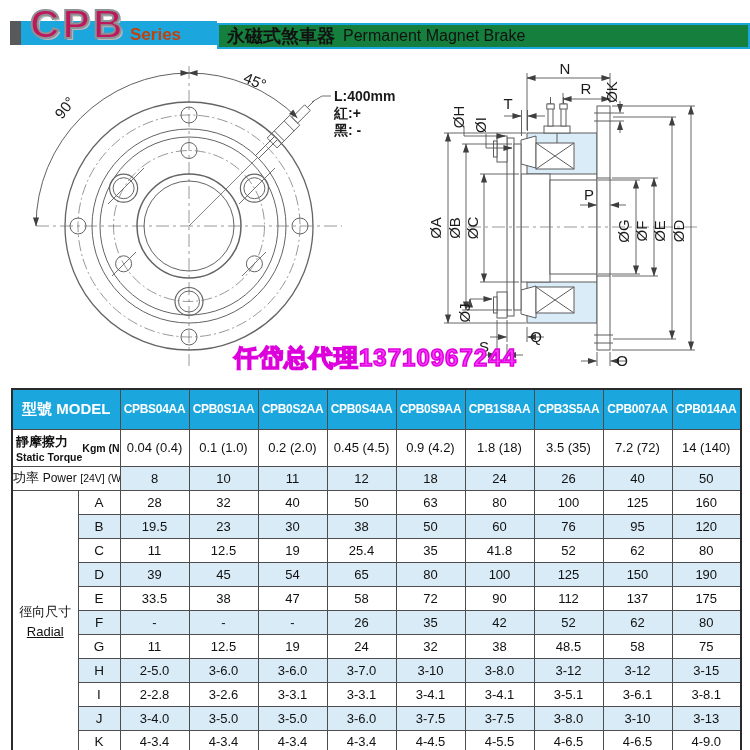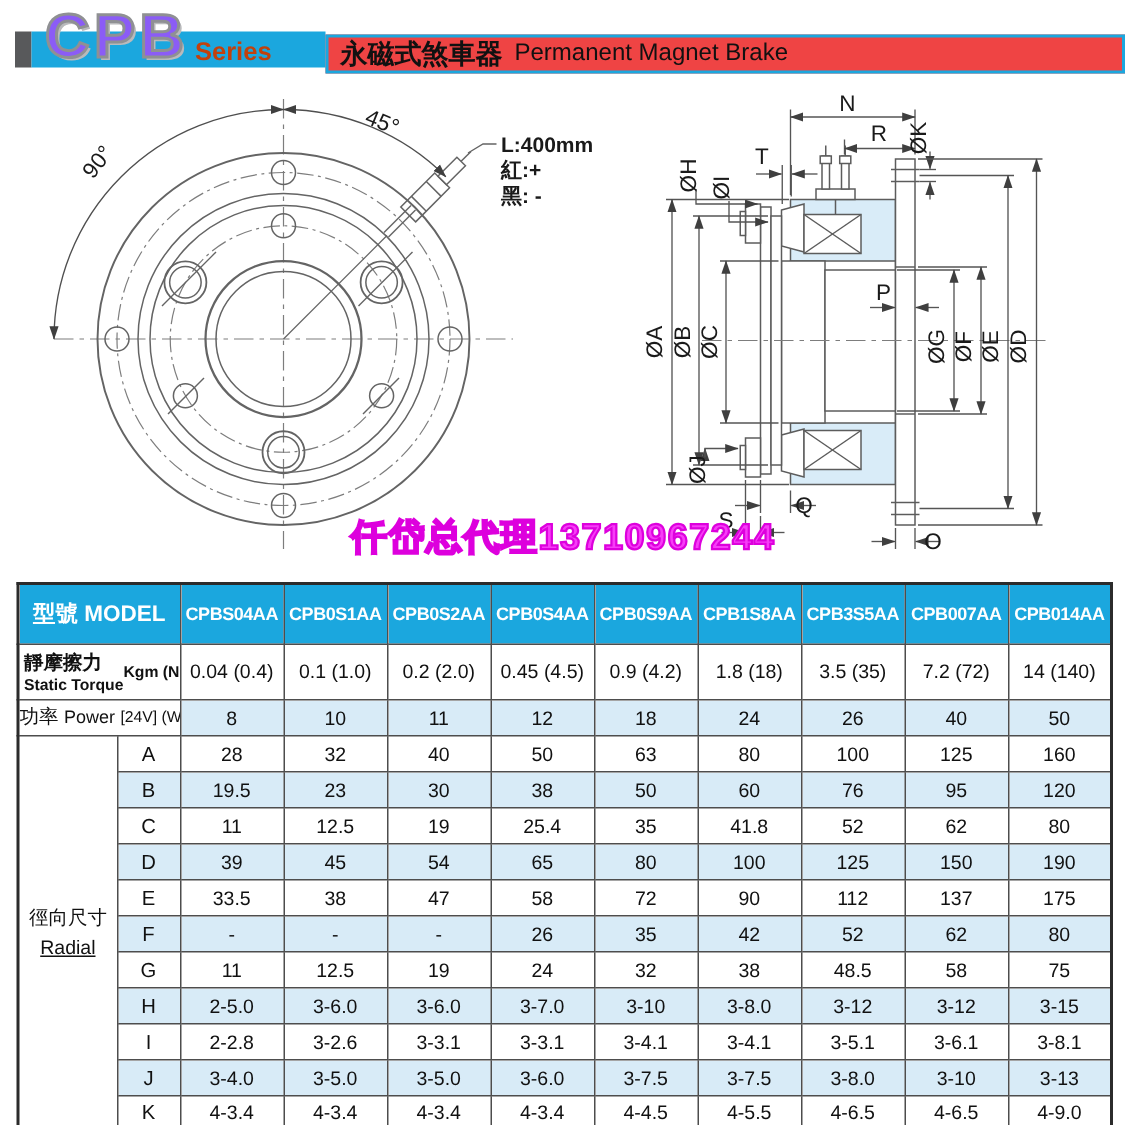--- a/index.html
+++ b/index.html
@@ -3,25 +3,25 @@
 <meta charset="utf-8">
 <style>
   html,body{margin:0;padding:0;background:#e8e8e8;}
   .page{position:relative;width:750px;height:750px;background:#ffffff;
         font-family:"Liberation Sans",sans-serif;overflow:hidden;margin:0 auto;}
 
   
   .gray-block{position:absolute;left:10px;top:21px;width:11px;height:24px;background:#58595b;}
   .cyan-bar{position:absolute;left:21px;top:21px;width:196px;height:24px;background:#1ba7de;}
   .cpb-logo{position:absolute;left:30px;top:4px;font-size:41px;line-height:41px;font-weight:bold;
-            color:#8b5cf6;letter-spacing:3px;-webkit-text-stroke:2px #8f9093;
+            color:#be185d;letter-spacing:3px;-webkit-text-stroke:2px #8f9093;
             text-shadow:2px 2px 0 #b9babc;}
   .series-label{position:absolute;left:130px;top:25px;color:#c2410c;font-weight:bold;font-size:17px;}
   .title-box{position:absolute;left:217px;top:23px;width:521px;height:22px;border:2px solid #1ba7de;
-             background:#ef4444;display:flex;align-items:center;padding-left:8px;}
+             background:#15803d;display:flex;align-items:center;padding-left:8px;}
   .title-zh{font-size:18px;font-weight:bold;color:#111;}
   .title-en{font-size:16px;color:#111;margin-left:8px;}
 
   
   .drawing-svg{position:absolute;left:0;top:52px;width:750px;height:336px;}
   .dim-text{font-size:15px;fill:#1a1a1a;}
   .note-text{font-size:14px;font-weight:bold;fill:#1a1a1a;}
 
   
   .watermark{position:absolute;left:234px;top:342px;font-size:24px;font-weight:bold;

